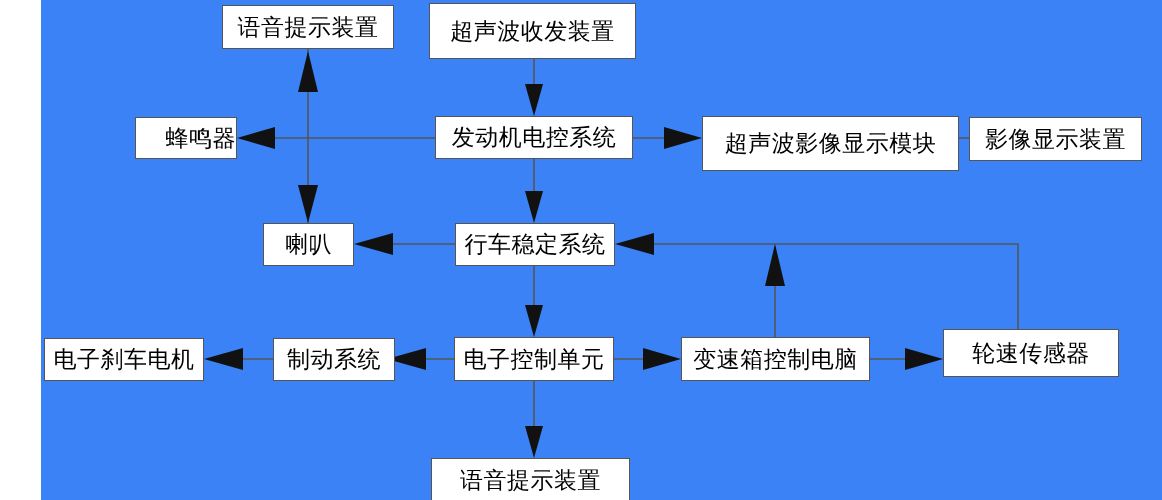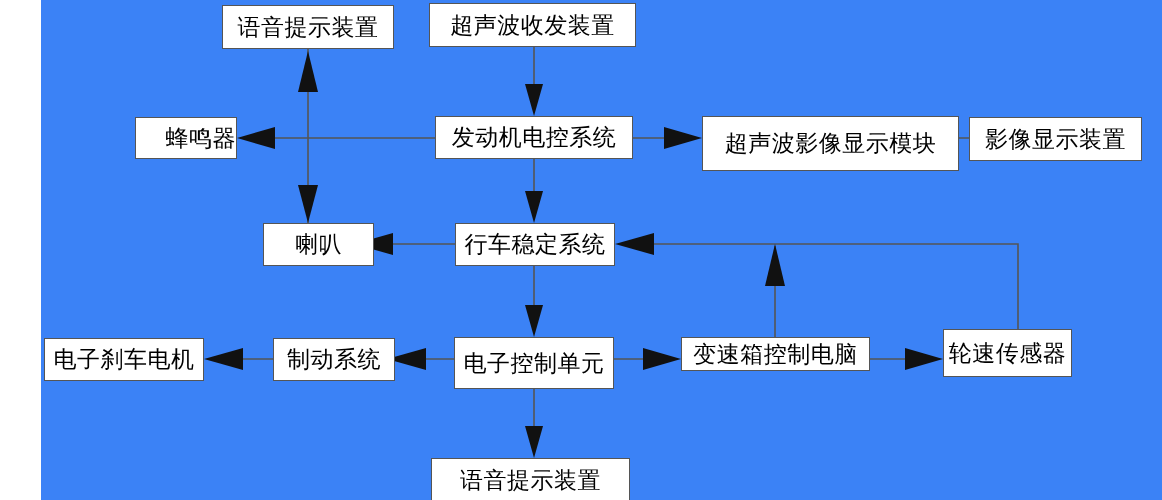--- a/index.html
+++ b/index.html
@@ -89,65 +89,65 @@
 
       <line x1="493" y1="381" x2="493" y2="443"></line>
       <polygon points="493,458 484,426 502,426" stroke="none"></polygon>
     </g>
   </svg>
 
   <div class="node" style="left:181px;top:5px;width:172px;height:44px;">
     <span>语音提示装置</span>
   </div>
 
-  <div class="node" style="left:388px;top:3px;width:207px;height:44px;">
+  <div class="node" style="left:388px;top:3px;width:207px;height:56px;">
     <span>超声波收发装置</span>
   </div>
 
   <div class="node" style="left:94px;top:117px;width:102px;height:42px;justify-content:flex-end;">
     <span>蜂鸣器</span>
   </div>
 
   <div class="node" style="left:394px;top:116px;width:198px;height:43px;">
     <span>发动机电控系统</span>
   </div>
 
   <div class="node" style="left:661px;top:116px;width:257px;height:55px;">
     <span>超声波影像显示模块</span>
   </div>
 
   <div class="node" style="left:928px;top:117px;width:173px;height:44px;">
     <span>影像显示装置</span>
   </div>
 
-  <div class="node" style="left:222px;top:223px;width:111px;height:43px;">
+  <div class="node" style="left:222px;top:223px;width:91px;height:43px;">
     <span>喇叭</span>
   </div>
 
   <div class="node" style="left:3px;top:338px;width:160px;height:43px;">
     <span>电子刹车电机</span>
   </div>
 
   <div class="node" style="left:414px;top:223px;width:160px;height:43px;">
     <span>行车稳定系统</span>
   </div>
 
   <div class="node" style="left:232px;top:338px;width:122px;height:43px;">
     <span>制动系统</span>
   </div>
 
-  <div class="node" style="left:413px;top:337px;width:160px;height:52px;">
+  <div class="node" style="left:413px;top:337px;width:160px;height:44px;">
     <span>电子控制单元</span>
   </div>
 
-  <div class="node" style="left:640px;top:337px;width:189px;height:34px;justify-content:center;">
+  <div class="node" style="left:640px;top:337px;width:189px;height:44px;justify-content:center;">
     <span>变速箱控制电脑</span>
   </div>
 
-  <div class="node" style="left:902px;top:329px;width:129px;height:48px;">
+  <div class="node" style="left:902px;top:329px;width:176px;height:48px;">
     <span>轮速传感器</span>
   </div>
 
   <div class="node" style="left:390px;top:458px;width:199px;height:44px;">
     <span>语音提示装置</span>
   </div>
 
 </div>
 
 </body></html>

